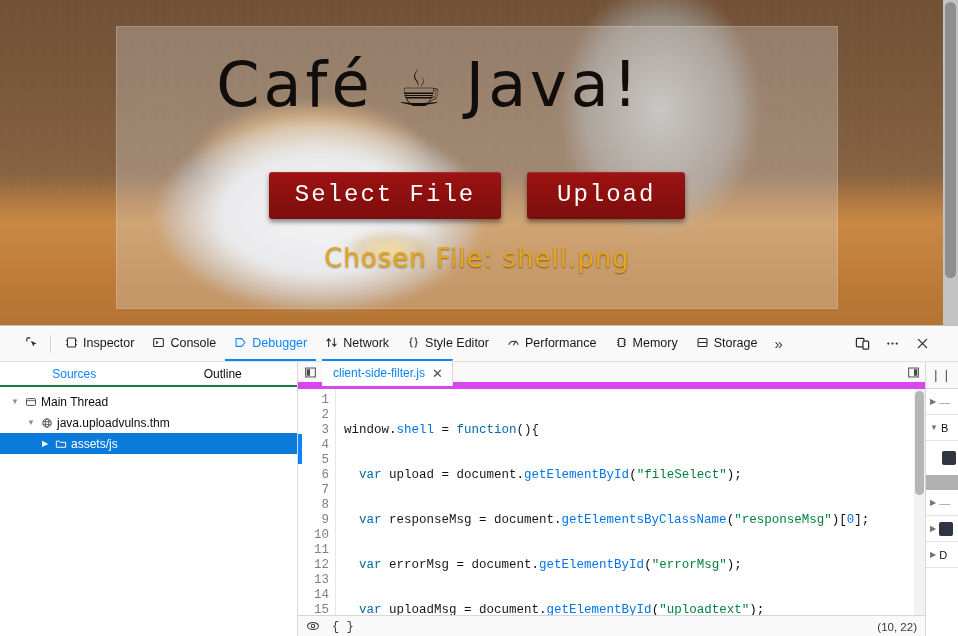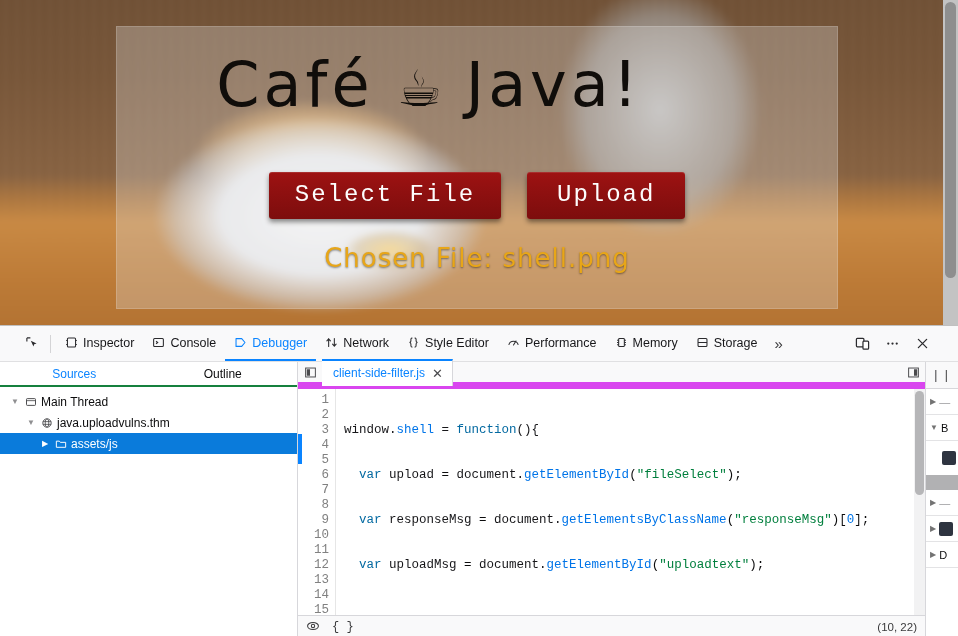--- a/index.html
+++ b/index.html
@@ -622,20 +622,21 @@
           <div>11</div>
           <div>12</div>
           <div>13</div>
           <div>14</div>
           <div>15</div>
         </div>
         <div id="code-area">
           <div class="ln"><span class="tk-pl">window.</span><span class="tk-prop">shell</span><span class="tk-punc"> = </span><span class="tk-kw">function</span><span class="tk-punc">(){</span></div>
           <div class="ln">  <span class="tk-kw">var</span> <span class="tk-pl">upload</span> = <span class="tk-pl">document.</span><span class="tk-fn">getElementById</span>(<span class="tk-str">"fileSelect"</span>);</div>
           <div class="ln">  <span class="tk-kw">var</span> <span class="tk-pl">responseMsg</span> = <span class="tk-pl">document.</span><span class="tk-fn">getElementsByClassName</span>(<span class="tk-str">"responseMsg"</span>)[<span class="tk-num">0</span>];</div>
+          <div class="ln">  <span class="tk-kw">var</span> <span class="tk-pl">errorMsg</span> = <span class="tk-pl">document.</span><span class="tk-fn">getElementById</span>(<span class="tk-str">"errorMsg"</span>);</div>
           <div class="ln">  <span class="tk-kw">var</span> <span class="tk-pl">uploadMsg</span> = <span class="tk-pl">document.</span><span class="tk-fn">getElementById</span>(<span class="tk-str">"uploadtext"</span>);</div>
           
           
           
           
           
           
           
           
           

